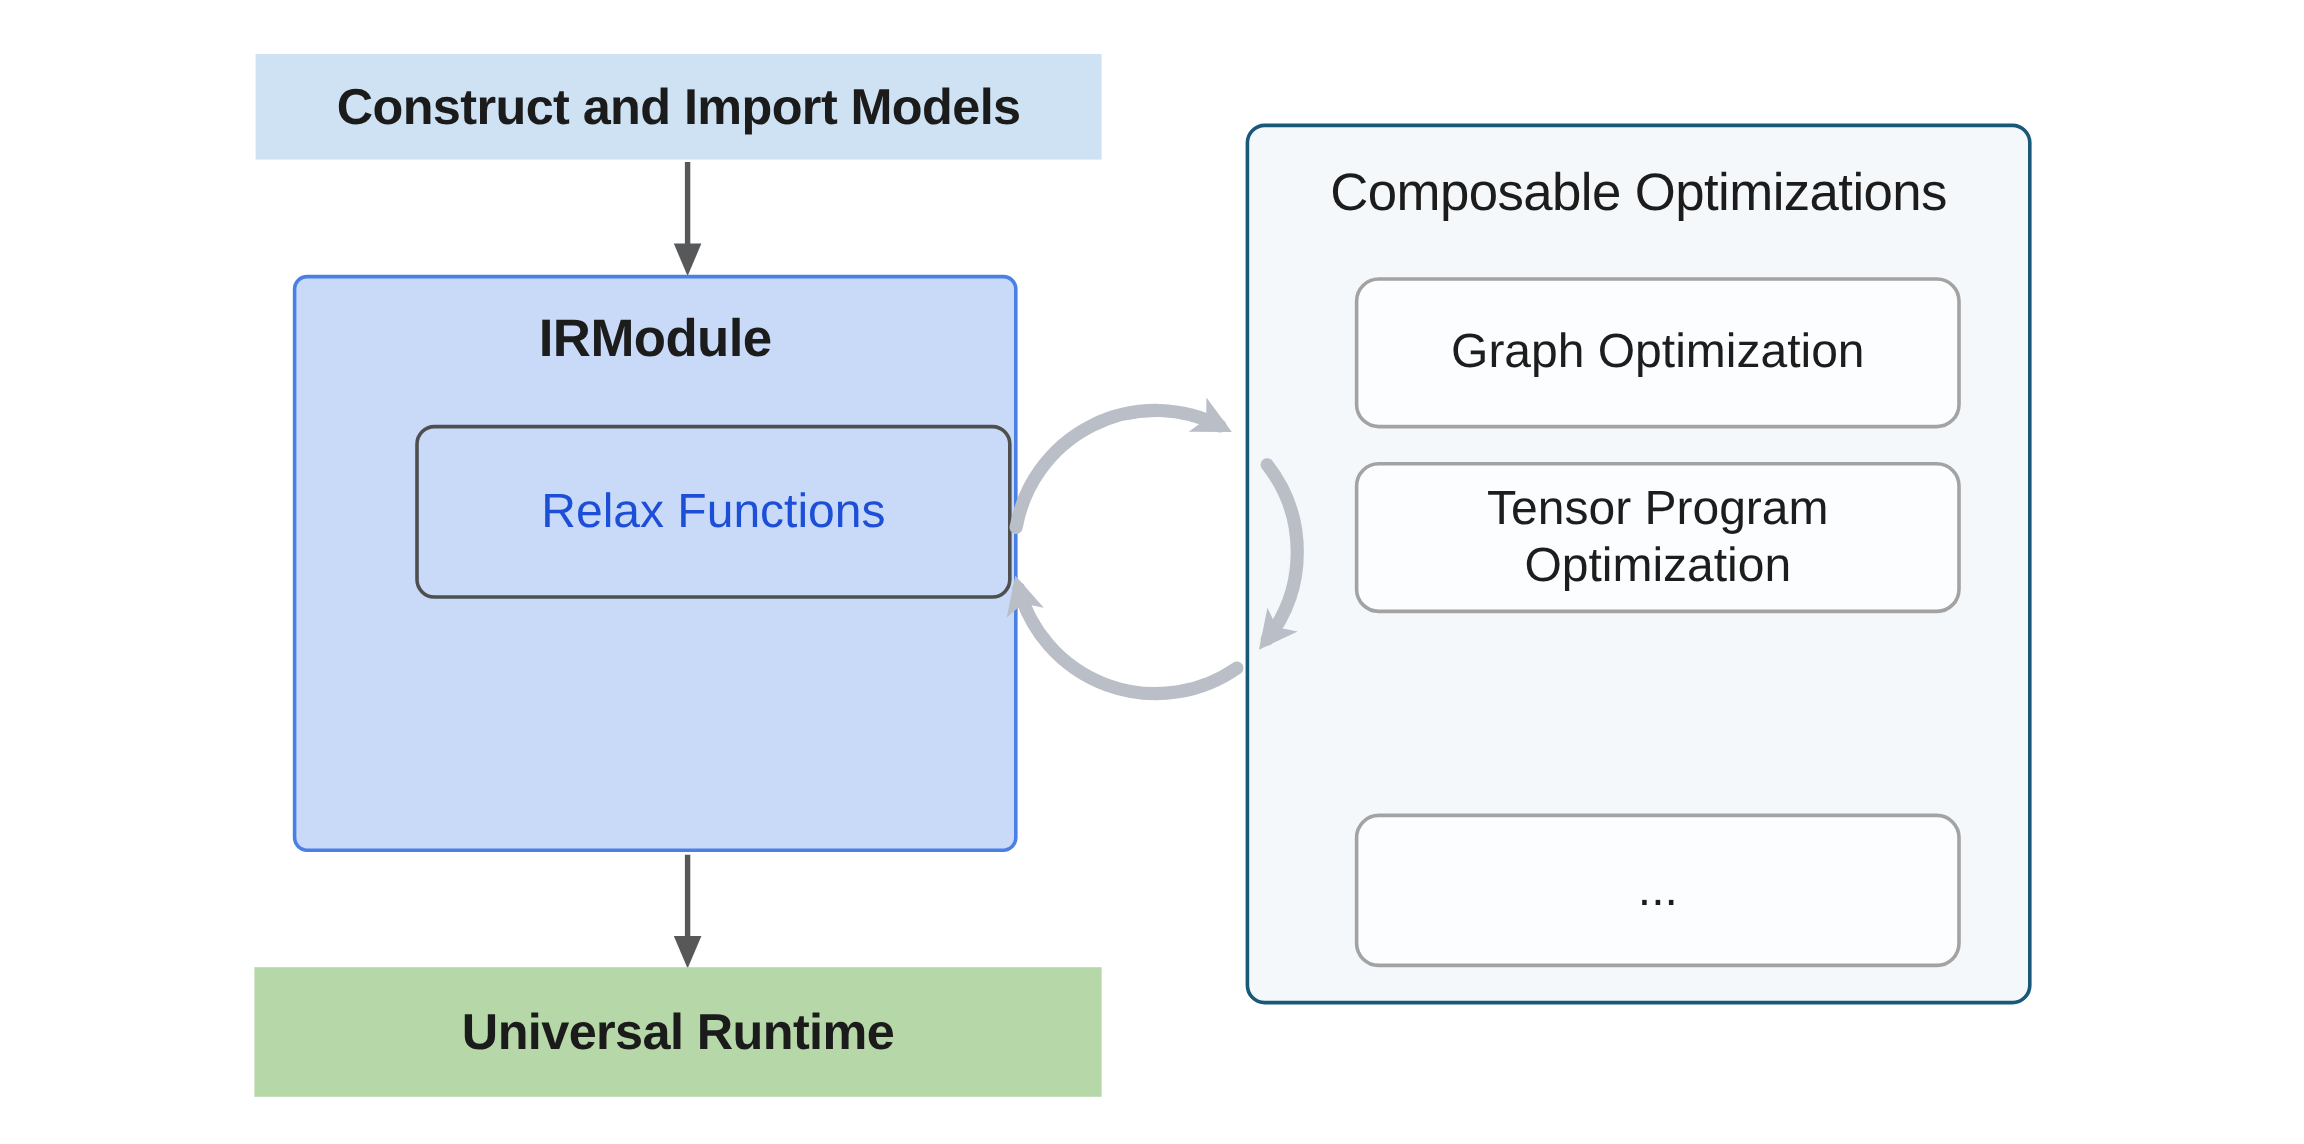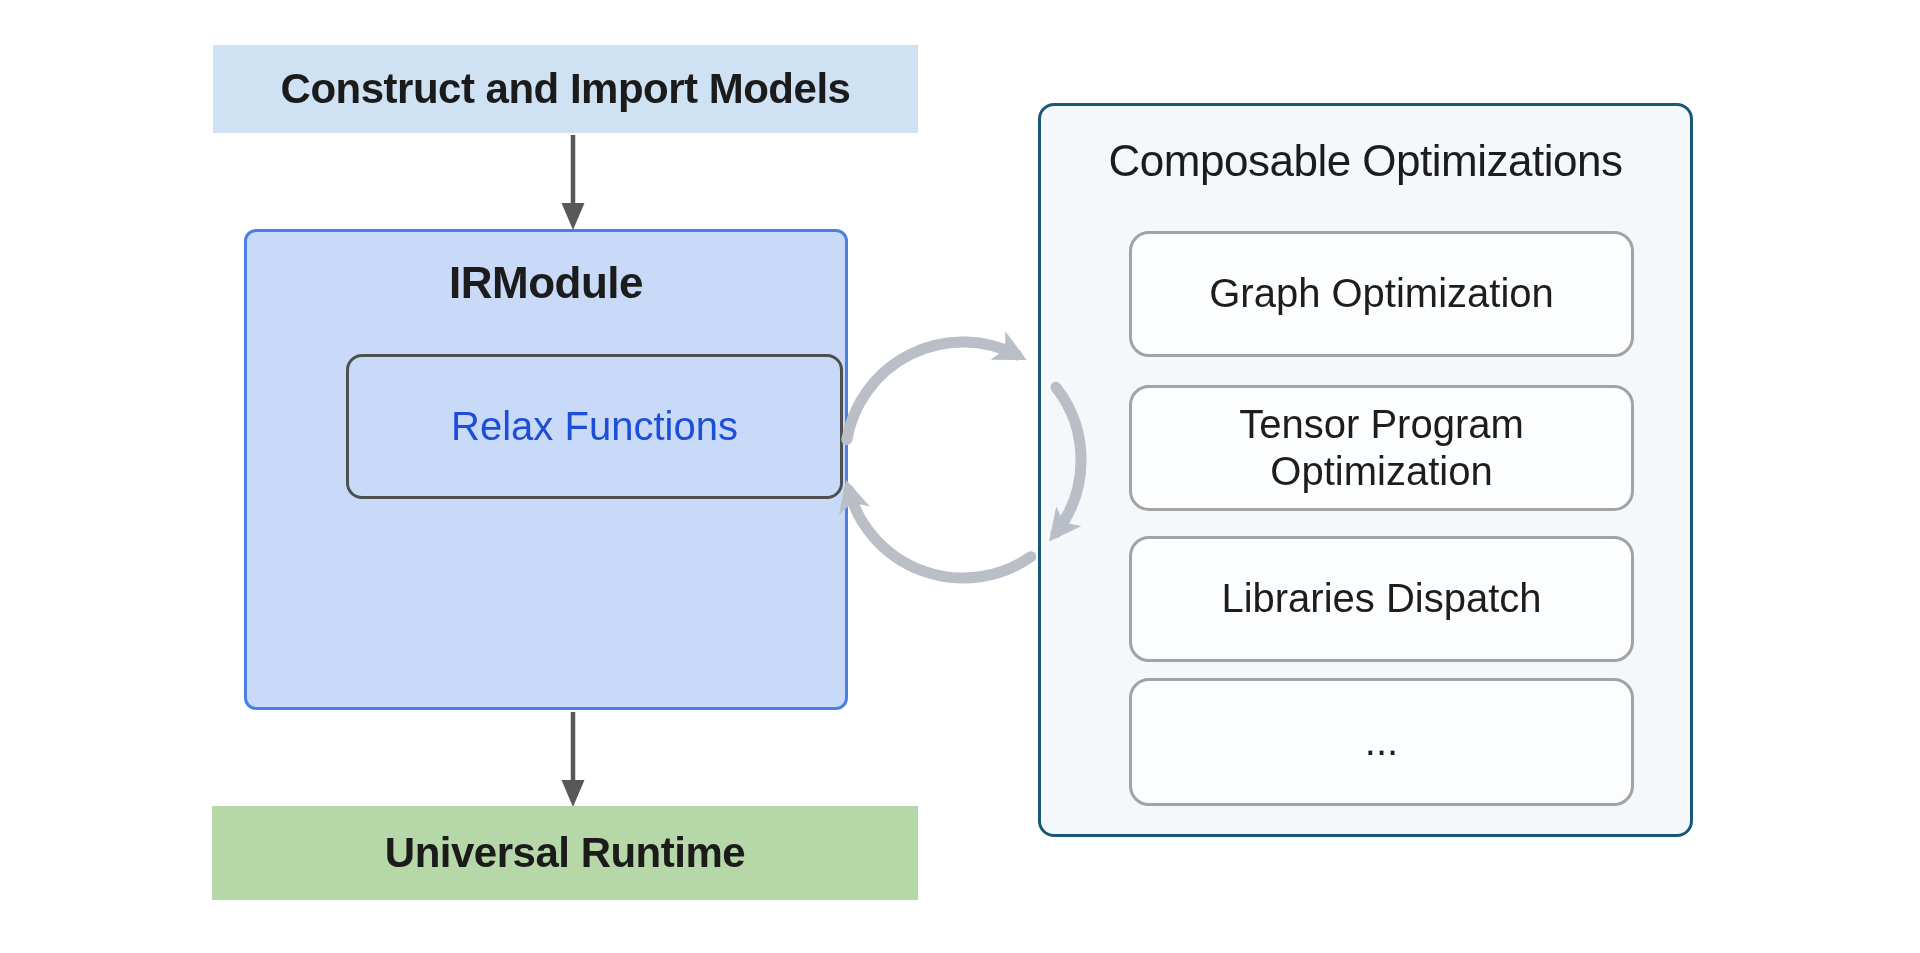--- a/index.html
+++ b/index.html
@@ -49,21 +49,21 @@
     border: 3px solid #4f4f4f;
     border-radius: 16px;
     background: transparent;
     font-size: 40px;
     color: #1d4ed8;
   }
   #relax-box   { top: 122px; height: 139px; }
   #tensorir-box{ top: 302px; height: 141px; }
   
   #runtime-box {
-    left: 212px; top: 806px; width: 706px; height: 94px;
+    left: 212px; top: 806px; width: 706px; height: 108px;
     background: #b6d7a8;
   }
   
   #optimizations-panel {
     left: 1038px; top: 103px; width: 655px; height: 734px;
     background: #f5f8fb;
     border: 3px solid #1a5878;
     border-radius: 16px;
   }
   #optimizations-title {
@@ -123,23 +123,20 @@
   </div>
 
   <div id="optimizations-panel" class="abs">
     <div id="optimizations-title">Composable Optimizations</div>
     <div id="opt-item-0" class="opt-item center-flex">
       <span>Graph Optimization</span>
     </div>
     <div id="opt-item-1" class="opt-item center-flex">
       <span>Tensor Program Optimization</span>
     </div>
-    <div id="opt-item-2" class="opt-item center-flex">
-      <span>Libraries Dispatch</span>
-    </div>
     <div id="opt-item-3" class="opt-item center-flex">
       <span>...</span>
     </div>
   </div>
 
   <svg id="cycle-svg" viewBox="0 0 260 260">
     <defs>
       <marker id="arcArrow" viewBox="0 0 10 10" refX="6.5" refY="5" markerWidth="32" markerHeight="32" markerUnits="userSpaceOnUse" orient="auto">
         <path d="M0,0 L10,5 L0,10 L2.5,5 z" fill="#b9bec7"></path>
       </marker>

